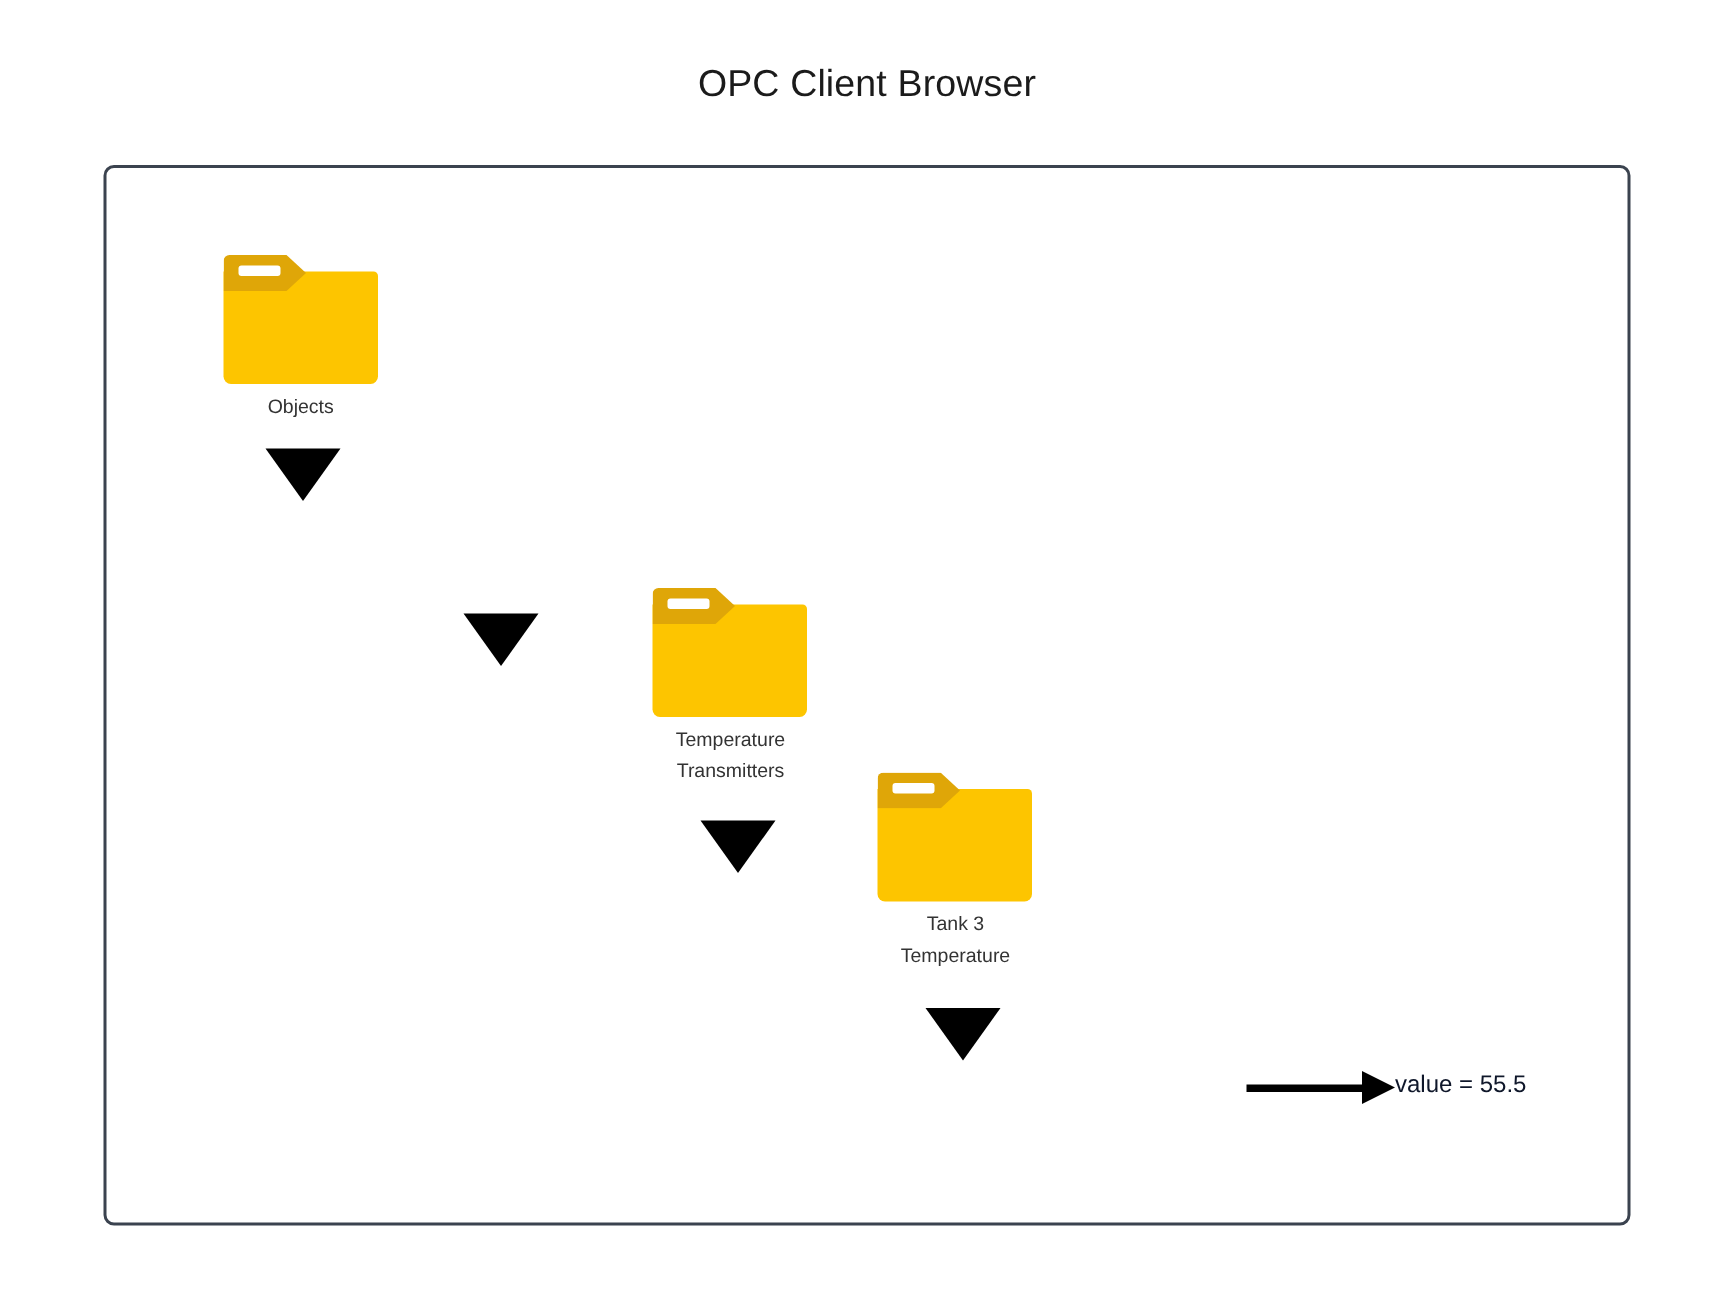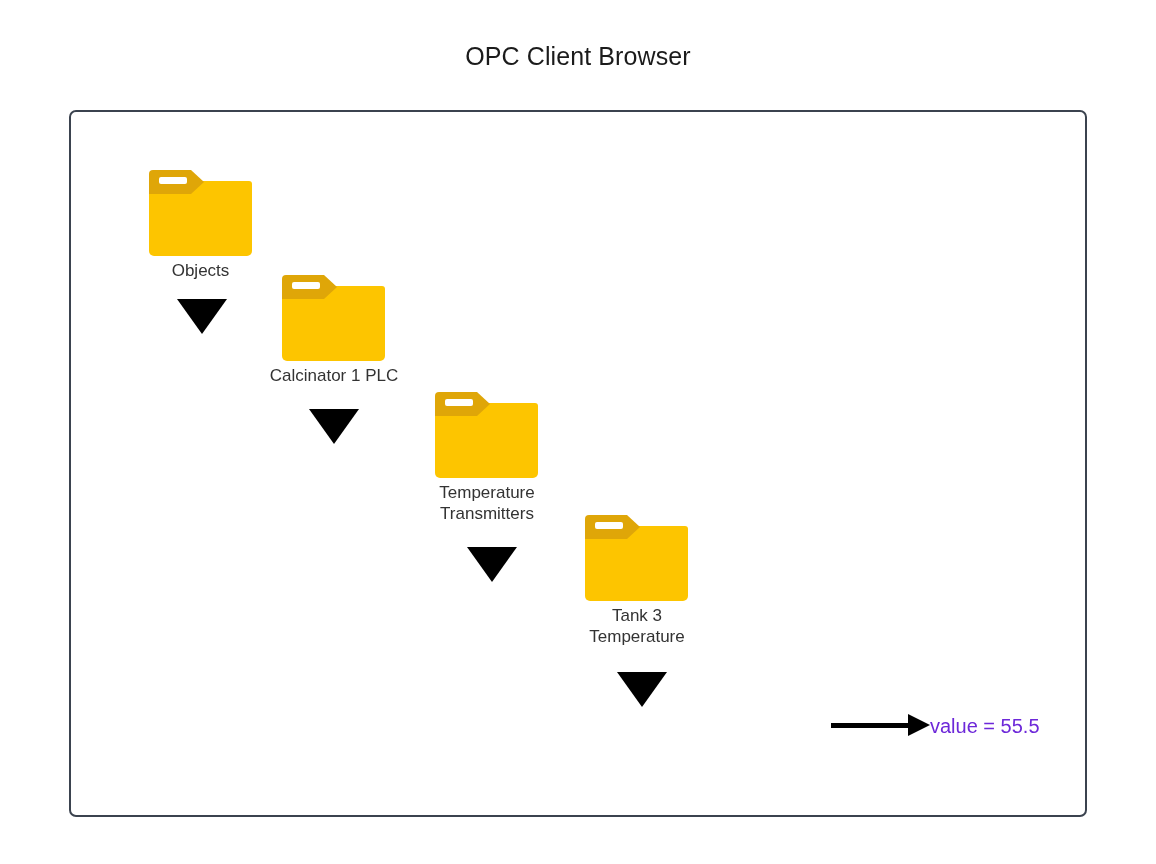--- a/index.html
+++ b/index.html
@@ -74,21 +74,21 @@
     left: 10px;
     top: 7px;
     width: 28px;
     height: 7px;
     background: #ffffff;
     border-radius: 2px;
   }
   .node-label {
     margin-top: 4px;
     text-align: center;
-    font-size: 17px;
+    font-size: 13px;
     line-height: 21px;
     color: #333333;
     white-space: pre-line;
     width: 103px;
     margin-left: 0;
   }
   .node-label.wide {
     width: 190px;
     margin-left: -43px;
   }
@@ -112,22 +112,22 @@
   .connector-head {
     position: absolute;
     width: 0;
     height: 0;
     border-top: 11px solid transparent;
     border-bottom: 11px solid transparent;
     border-left: 22px solid #000000;
   }
   .value-text {
     position: absolute;
-    font-size: 20px;
-    color: #6d28d9;
+    font-size: 16px;
+    color: #0f172a;
     white-space: nowrap;
   }
 </style>
 </head>
 <body>
 
 <div id="page-title">OPC Client Browser</div>
 
 <div id="canvas-frame">
 
@@ -136,29 +136,20 @@
       <div class="folder-body"></div>
       <div class="folder-tab">
         <div class="folder-slot"></div>
       </div>
     </div>
     <div class="node-label">Objects</div>
   </div>
 
   <div class="arrow-down" style="left:106px; top:187px;"></div>
 
-  <div class="node" style="left:211px; top:163px;">
-    <div class="folder">
-      <div class="folder-body"></div>
-      <div class="folder-tab">
-        <div class="folder-slot"></div>
-      </div>
-    </div>
-    <div class="node-label wide">Calcinator 1 PLC</div>
-  </div>
 
   <div class="arrow-down" style="left:238px; top:297px;"></div>
 
   <div class="node" style="left:364px; top:280px;">
     <div class="folder">
       <div class="folder-body"></div>
       <div class="folder-tab">
         <div class="folder-slot"></div>
       </div>
     </div>

